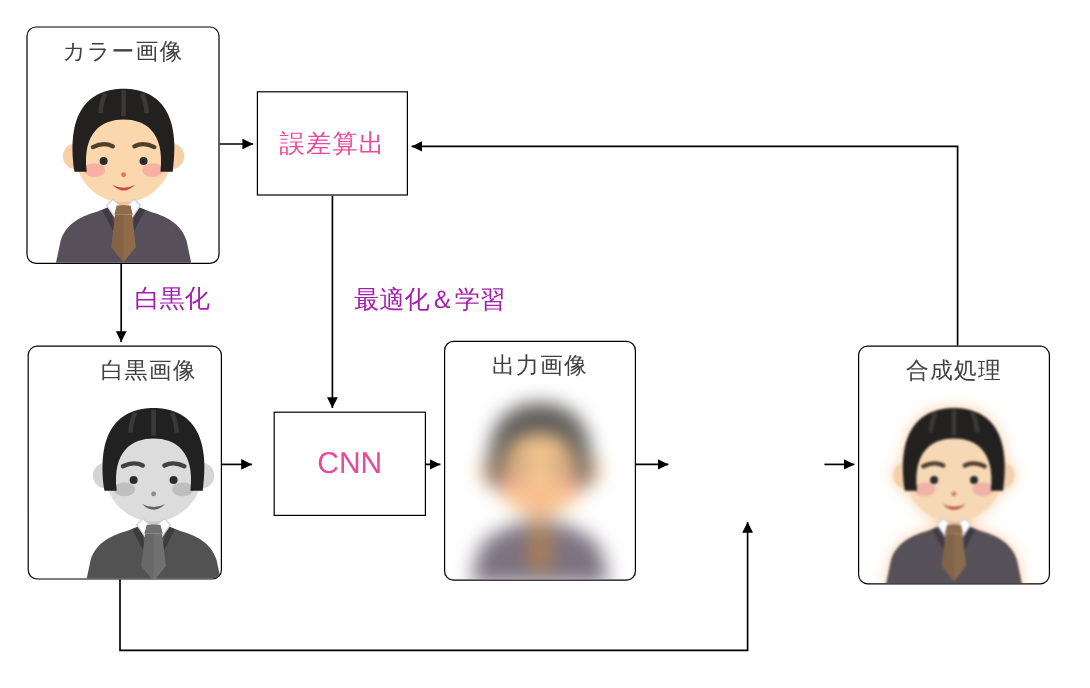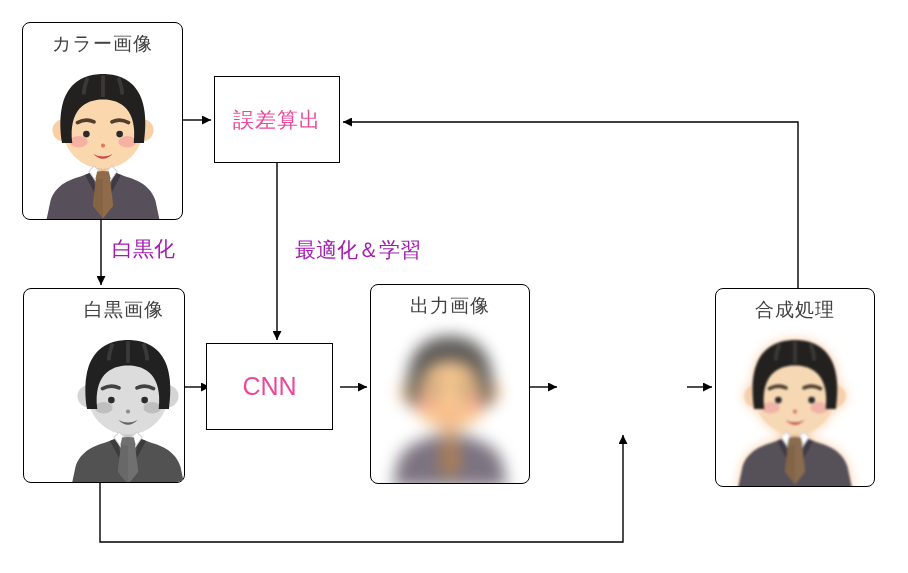--- a/index.html
+++ b/index.html
@@ -24,21 +24,21 @@
         display:flex;align-items:center;justify-content:center;
         font-size:21px;color:#ec4899;letter-spacing:1px;white-space:nowrap;}
   .pbox.cnn{font-size:25px;letter-spacing:0;}
 
   #card-color     {left:22px;  top:22px;  width:161px; height:198px;}
   #card-bw        {left:23px;  top:288px; width:162px; height:195px;padding-left:40px;}
   #card-output    {left:370px; top:284px; width:160px; height:200px;}
   #card-composite {left:715px; top:288px; width:160px; height:199px;}
 
   #box-error {left:214px; top:76px;  width:126px; height:87px;}
-  #box-cnn   {left:206px; top:343px; width:127px; height:87px;}
+  #box-cnn   {left:228px; top:343px; width:127px; height:87px;}
   #box-synth {left:560px; top:343px; width:127px; height:87px;}
 
   .elabel{position:absolute;font-size:21px;color:#a21caf;white-space:nowrap;}
   #label-bw {left:112px; top:235px;}
   #label-opt{left:283px; top:236px;margin-left:12px;}
 </style>
 </head>
 <body>
 
 <div class="canvas">

